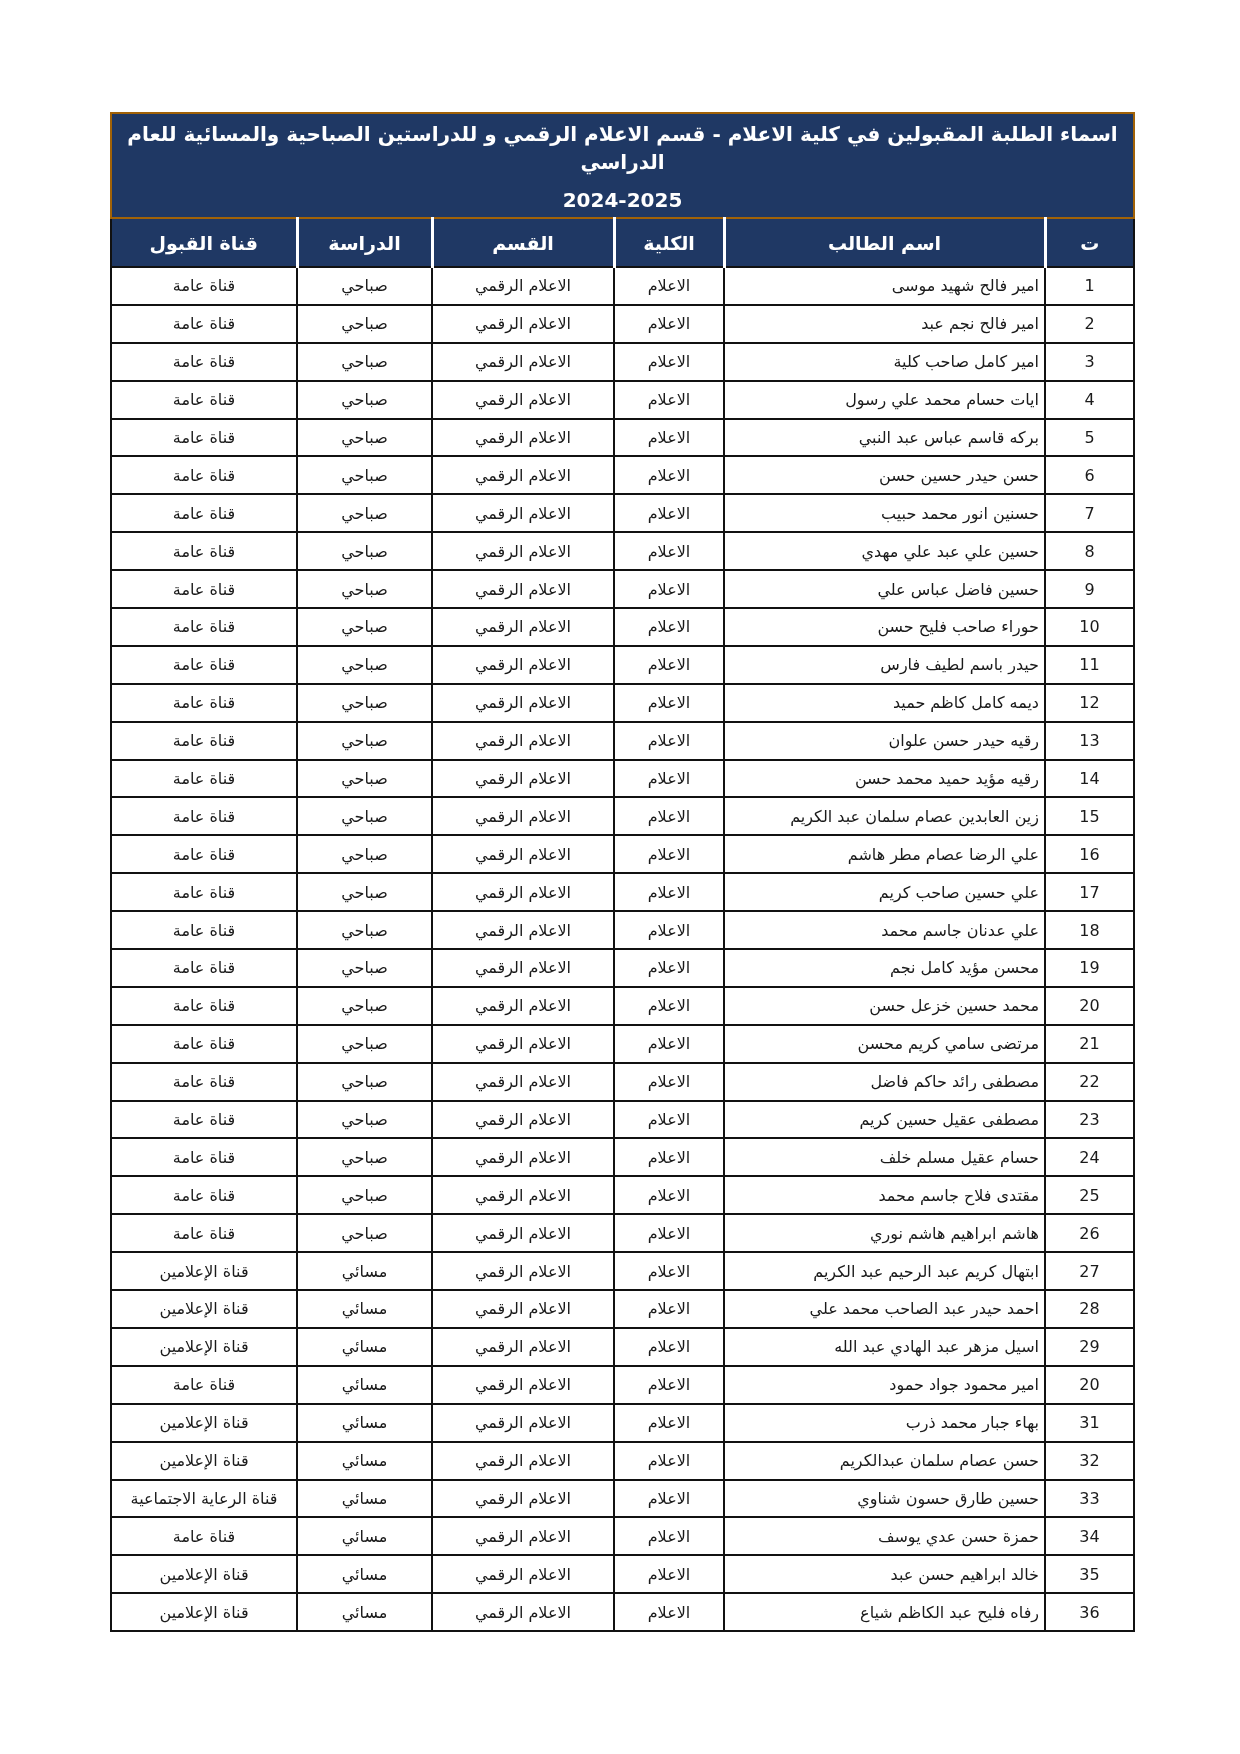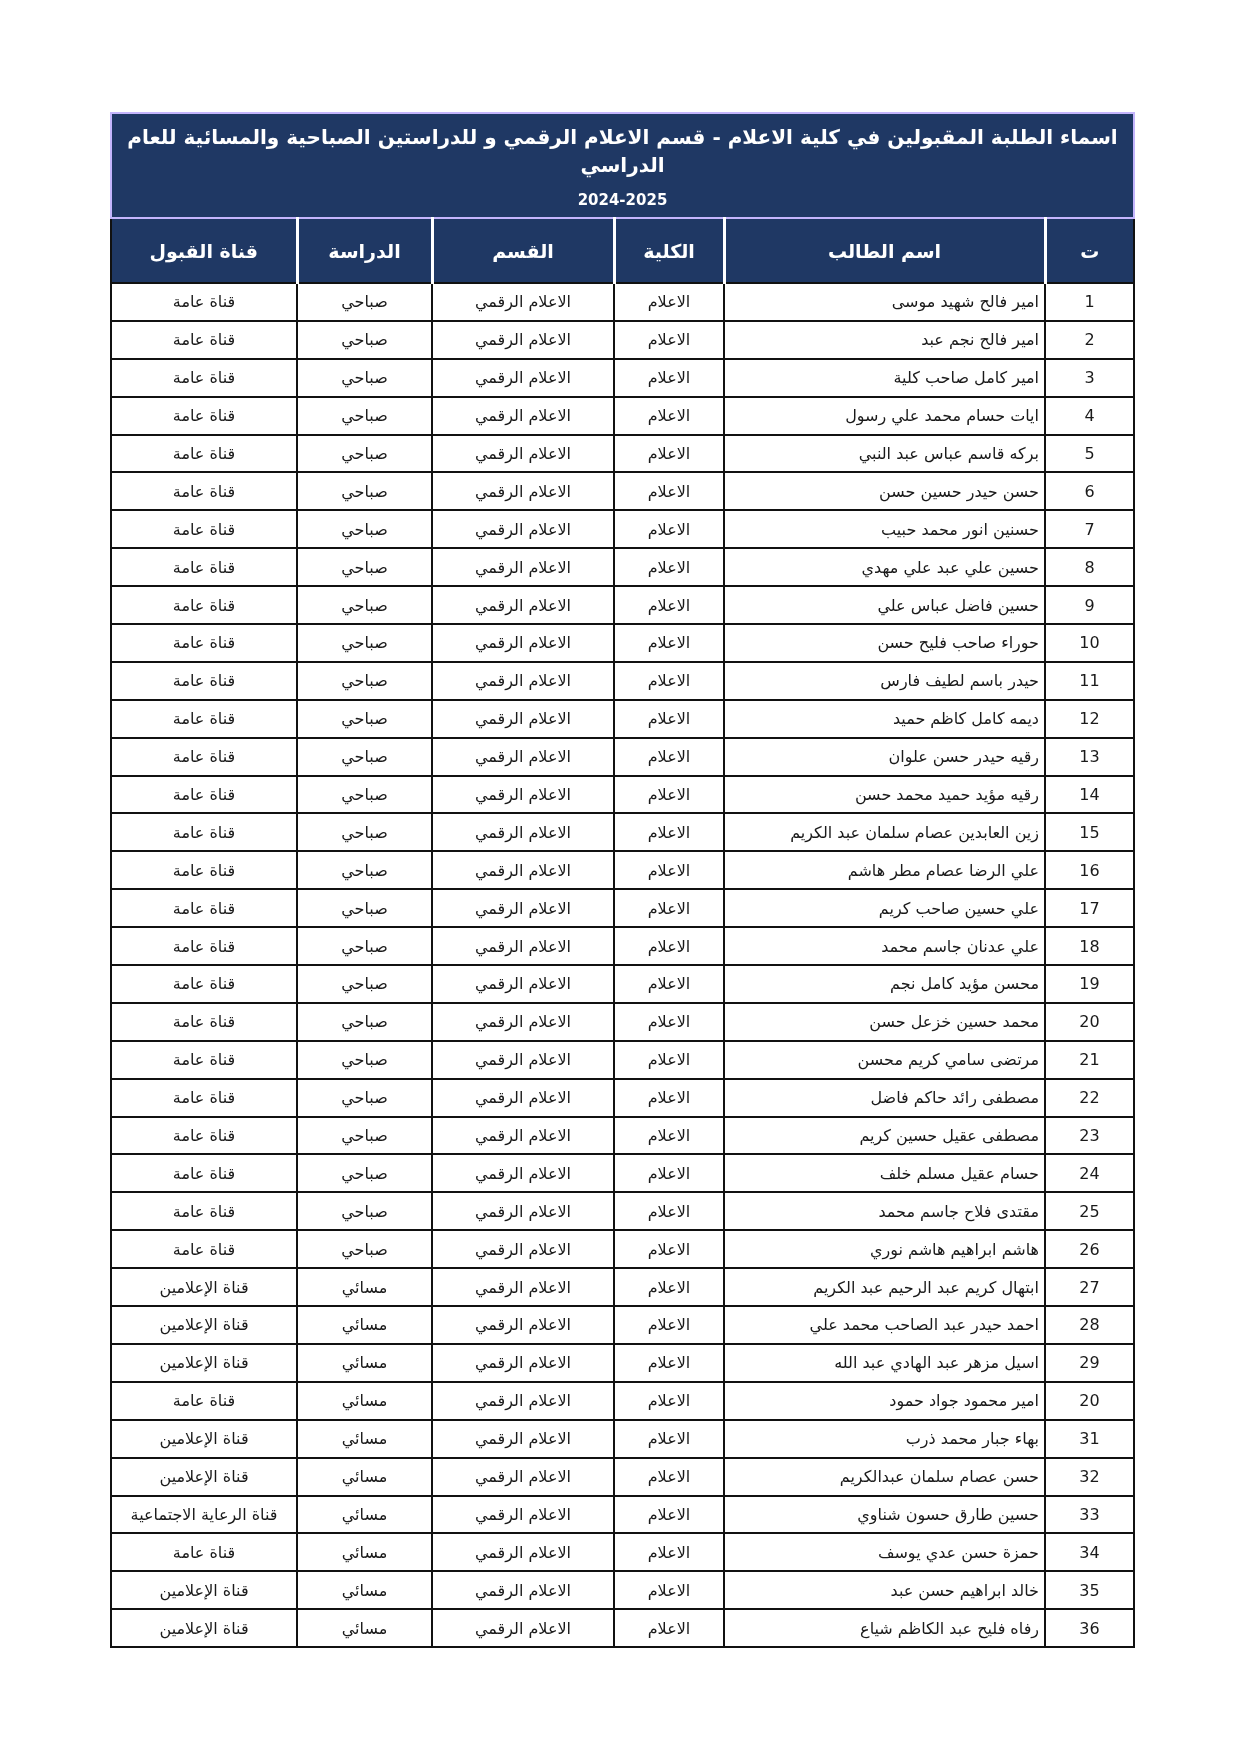--- a/index.html
+++ b/index.html
@@ -24,50 +24,50 @@
   table.students {
     width: 100%;
     border-collapse: collapse;
     table-layout: fixed;
     border: 2px solid #111111;
   }
   
   th.title-cell {
     background: #1f3864;
     color: #ffffff;
-    border: 2px solid #c4b5fd;
+    border: 2px solid #a16207;
     height: 99px;
     vertical-align: middle;
     text-align: center;
     padding: 2px 10px;
     font-weight: bold;
   }
   .title-line1 {
     font-size: 20px;
     line-height: 1.4;
     margin-bottom: 12px;
   }
   .title-line2 {
-    font-size: 15px;
+    font-size: 20px;
     line-height: 1.2;
   }
   
   tr.cols th {
     background: #1f3864;
     color: #ffffff;
     font-size: 19px;
     font-weight: bold;
     text-align: center;
     vertical-align: middle;
     height: 39px;
     border-top: 2px solid #111111;
     border-bottom: 2px solid #111111;
     border-left: 3px solid #ffffff;
     border-right: 3px solid #ffffff;
-    padding: 12px 4px;
+    padding: 4px 4px;
   }
   tr.cols th:first-child { border-right: 2px solid #111111; }
   tr.cols th:last-child  { border-left: 2px solid #111111; }
   
   tbody td {
     border: 2px solid #111111;
     background: #ffffff;
     color: #1a1a1a;
     font-size: 16px;
     height: 35.9px;

